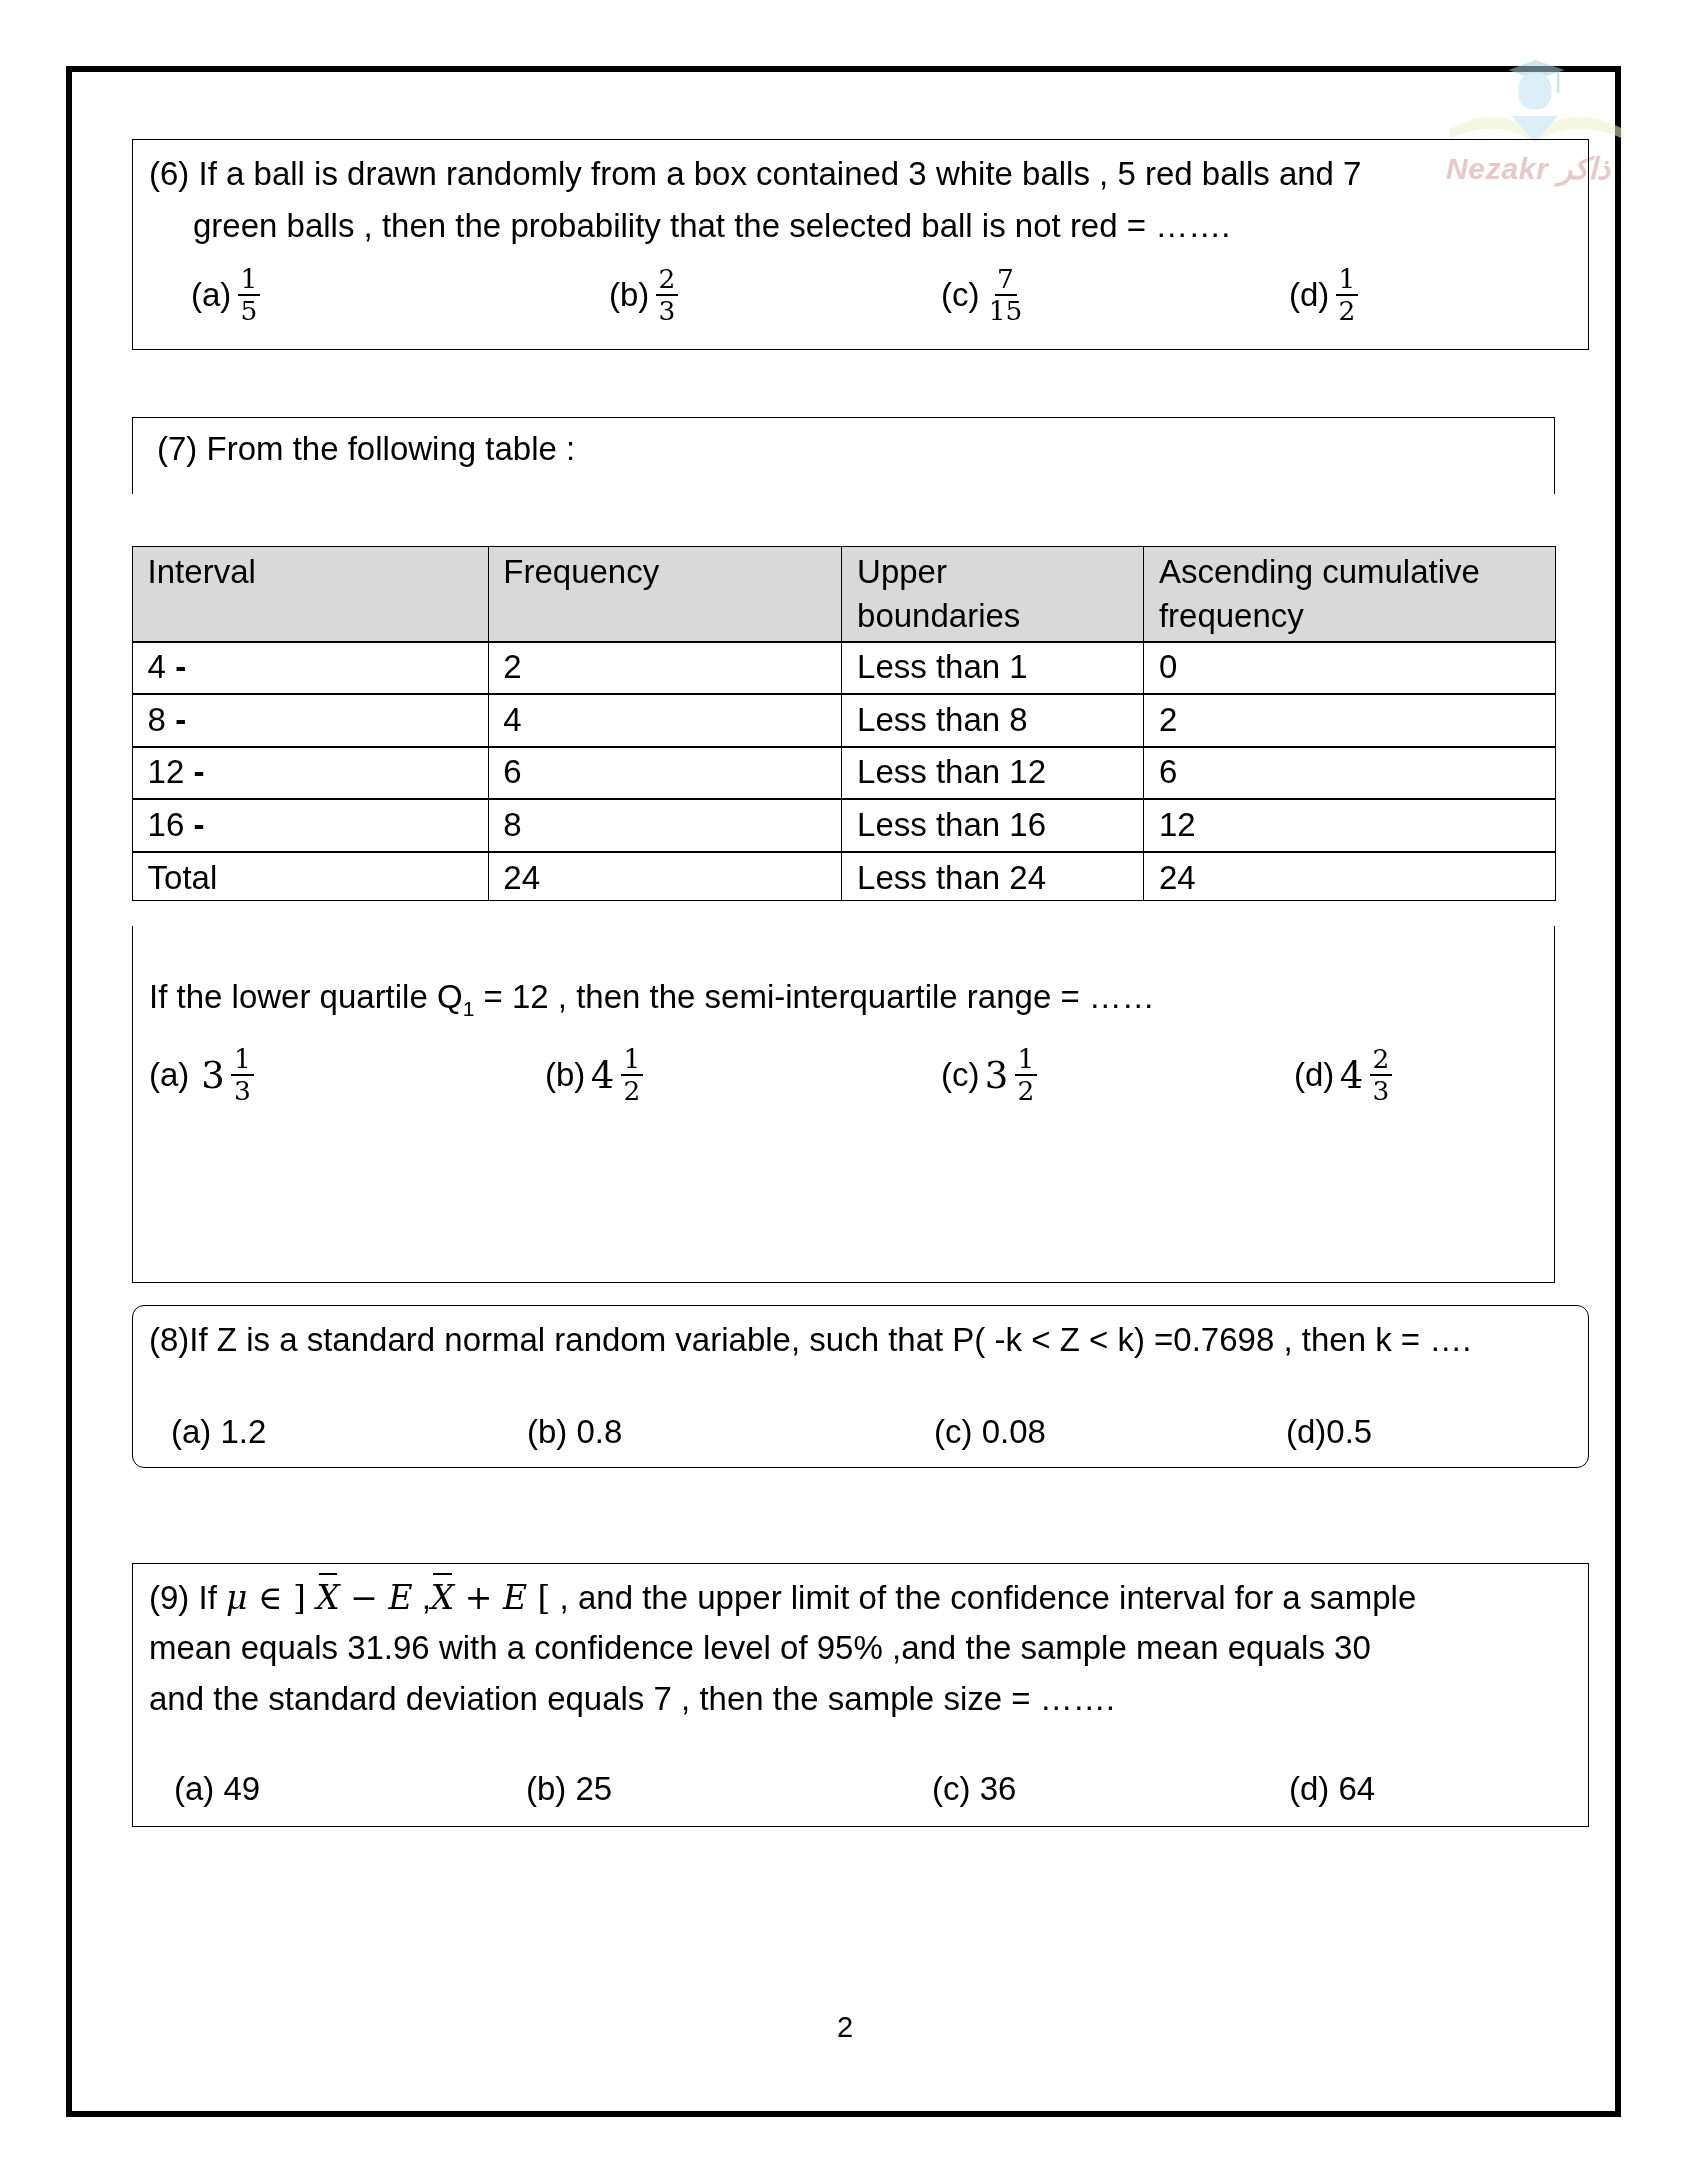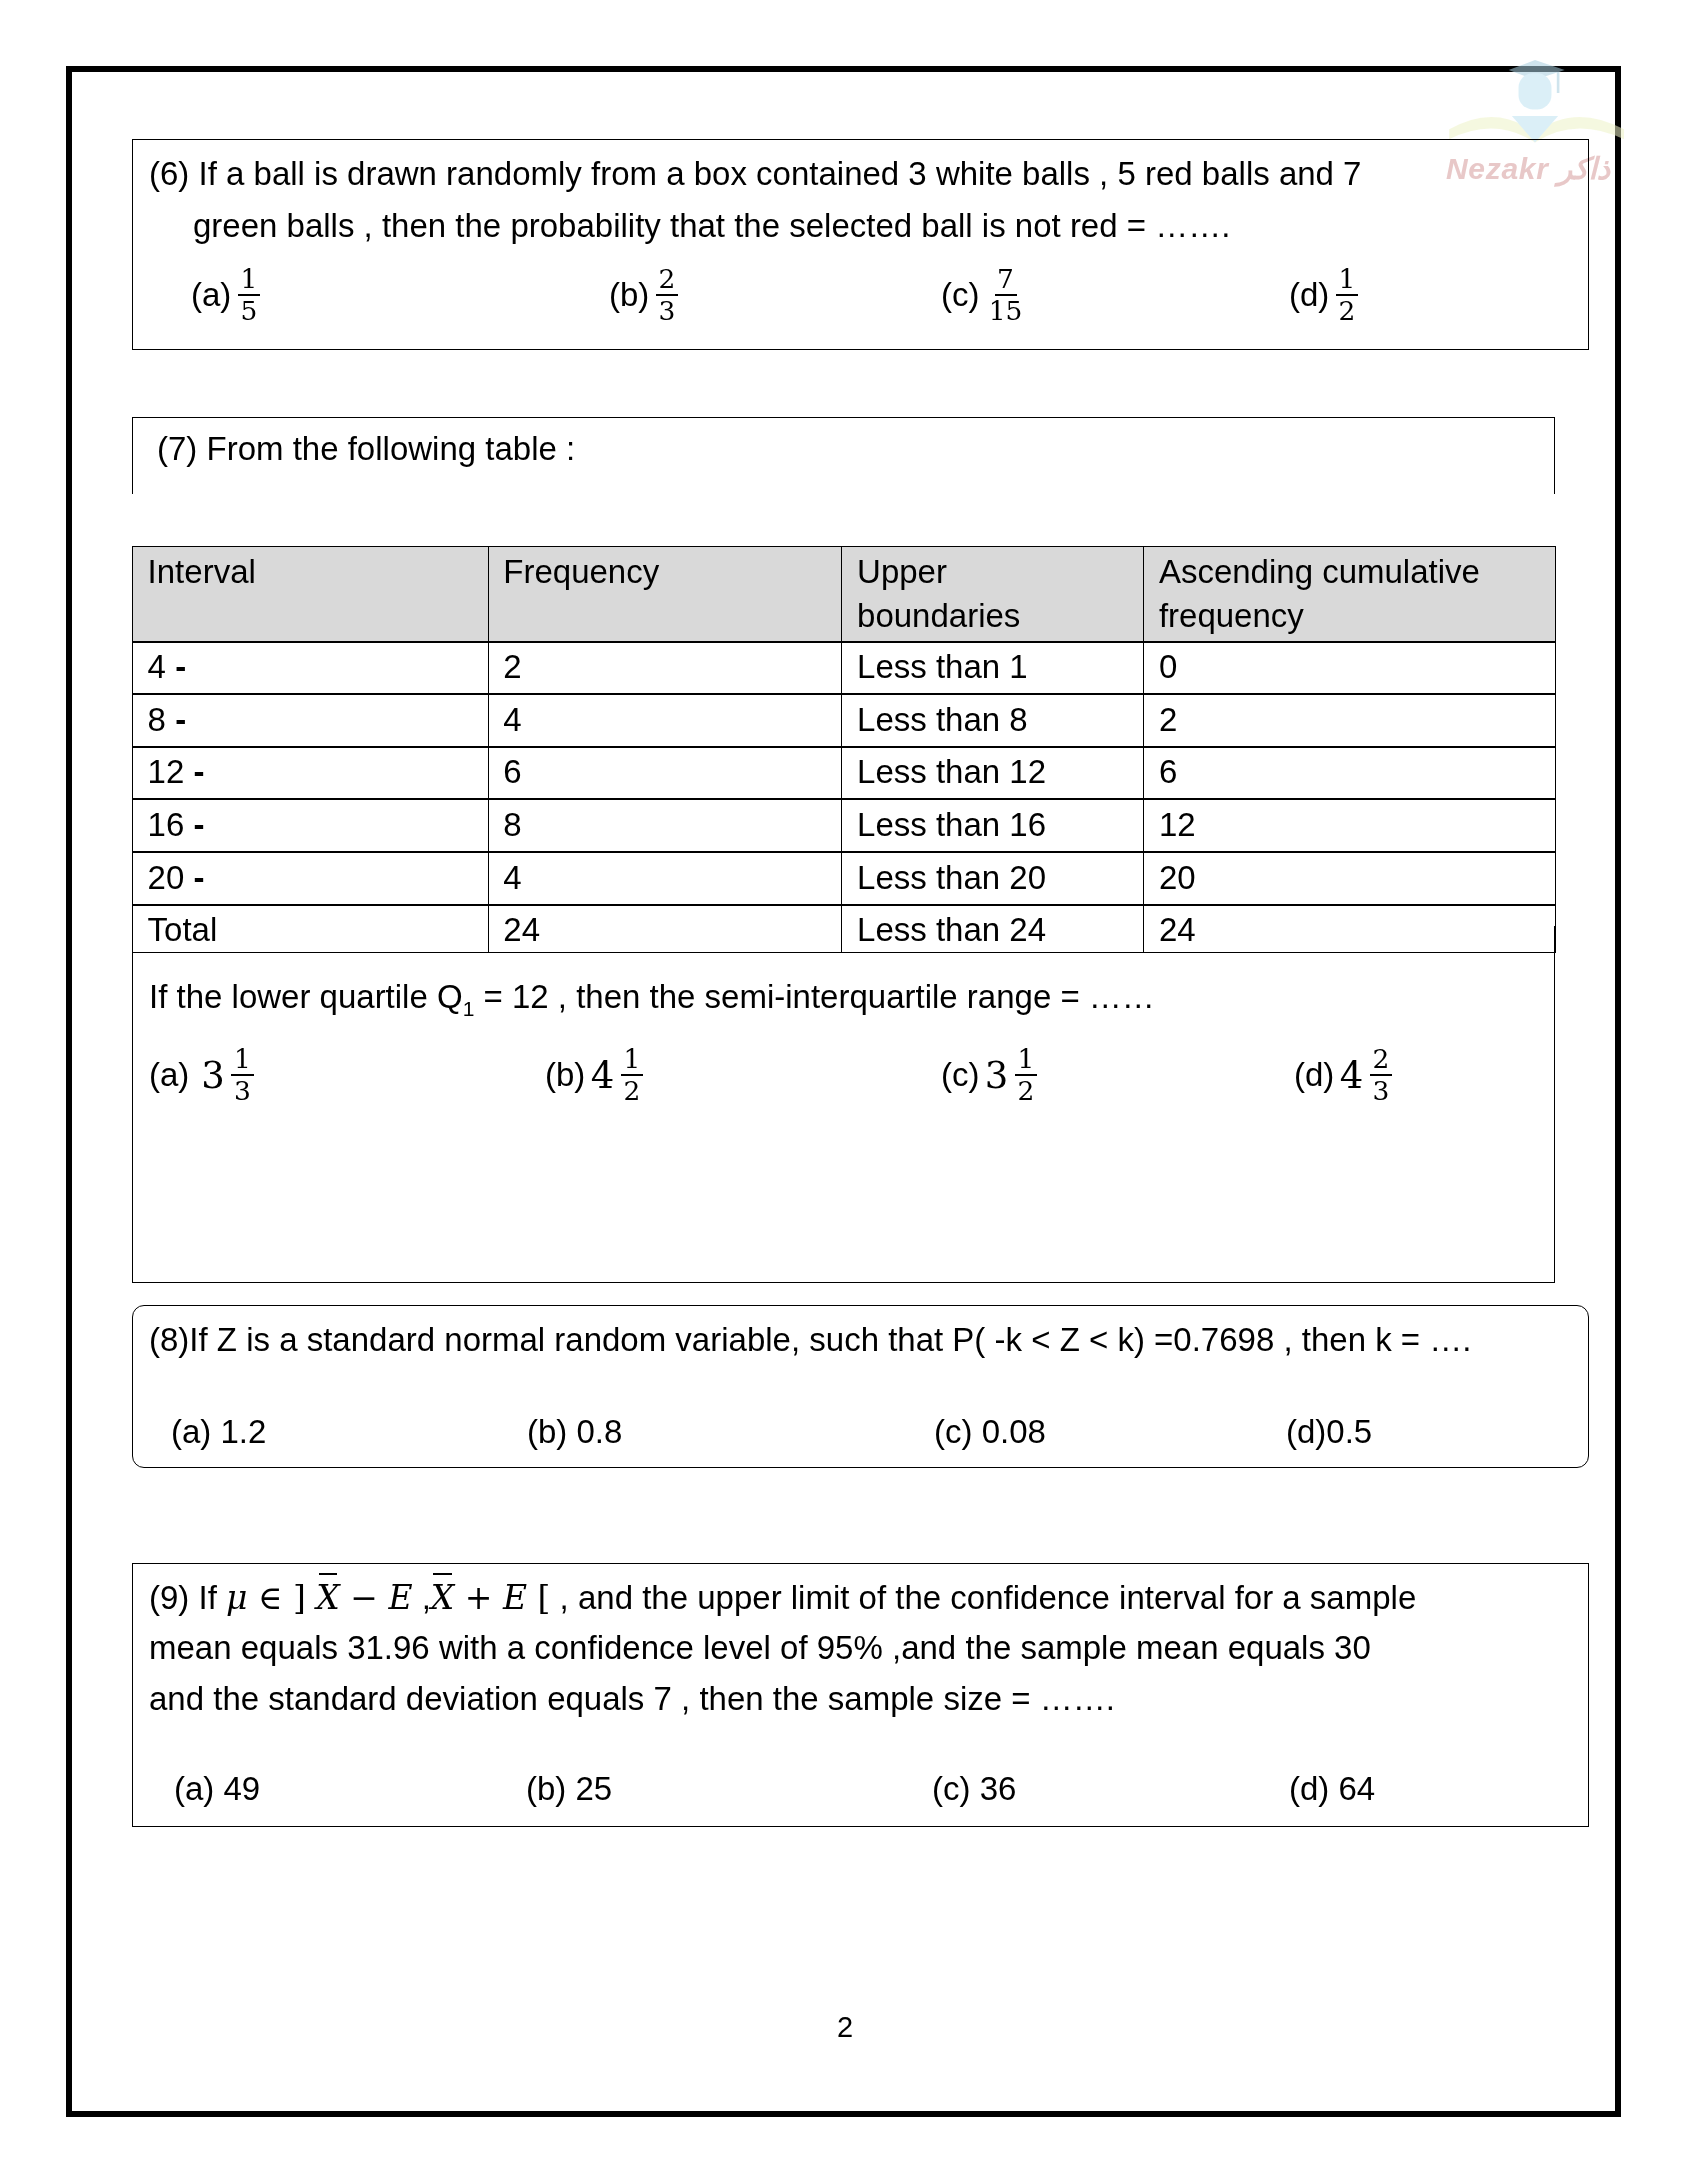--- a/index.html
+++ b/index.html
@@ -129,26 +129,20 @@
     <td>Less than 12</td>
     <td>6</td>
   </tr>
   <tr>
     <td><span>16</span> <span class="dash">-</span></td>
     <td>8</td>
     <td>Less than 16</td>
     <td>12</td>
   </tr>
   <tr>
-    <td><span>20</span> <span class="dash">-</span></td>
-    <td>4</td>
-    <td>Less than 20</td>
-    <td>20</td>
-  </tr>
-  <tr>
     <td>Total</td>
     <td>24</td>
     <td>Less than 24</td>
     <td>24</td>
   </tr>
 </tbody>
   </table>
 
 <div class="q7-lower">
   <div class="qline txt" style="top:45px;">

